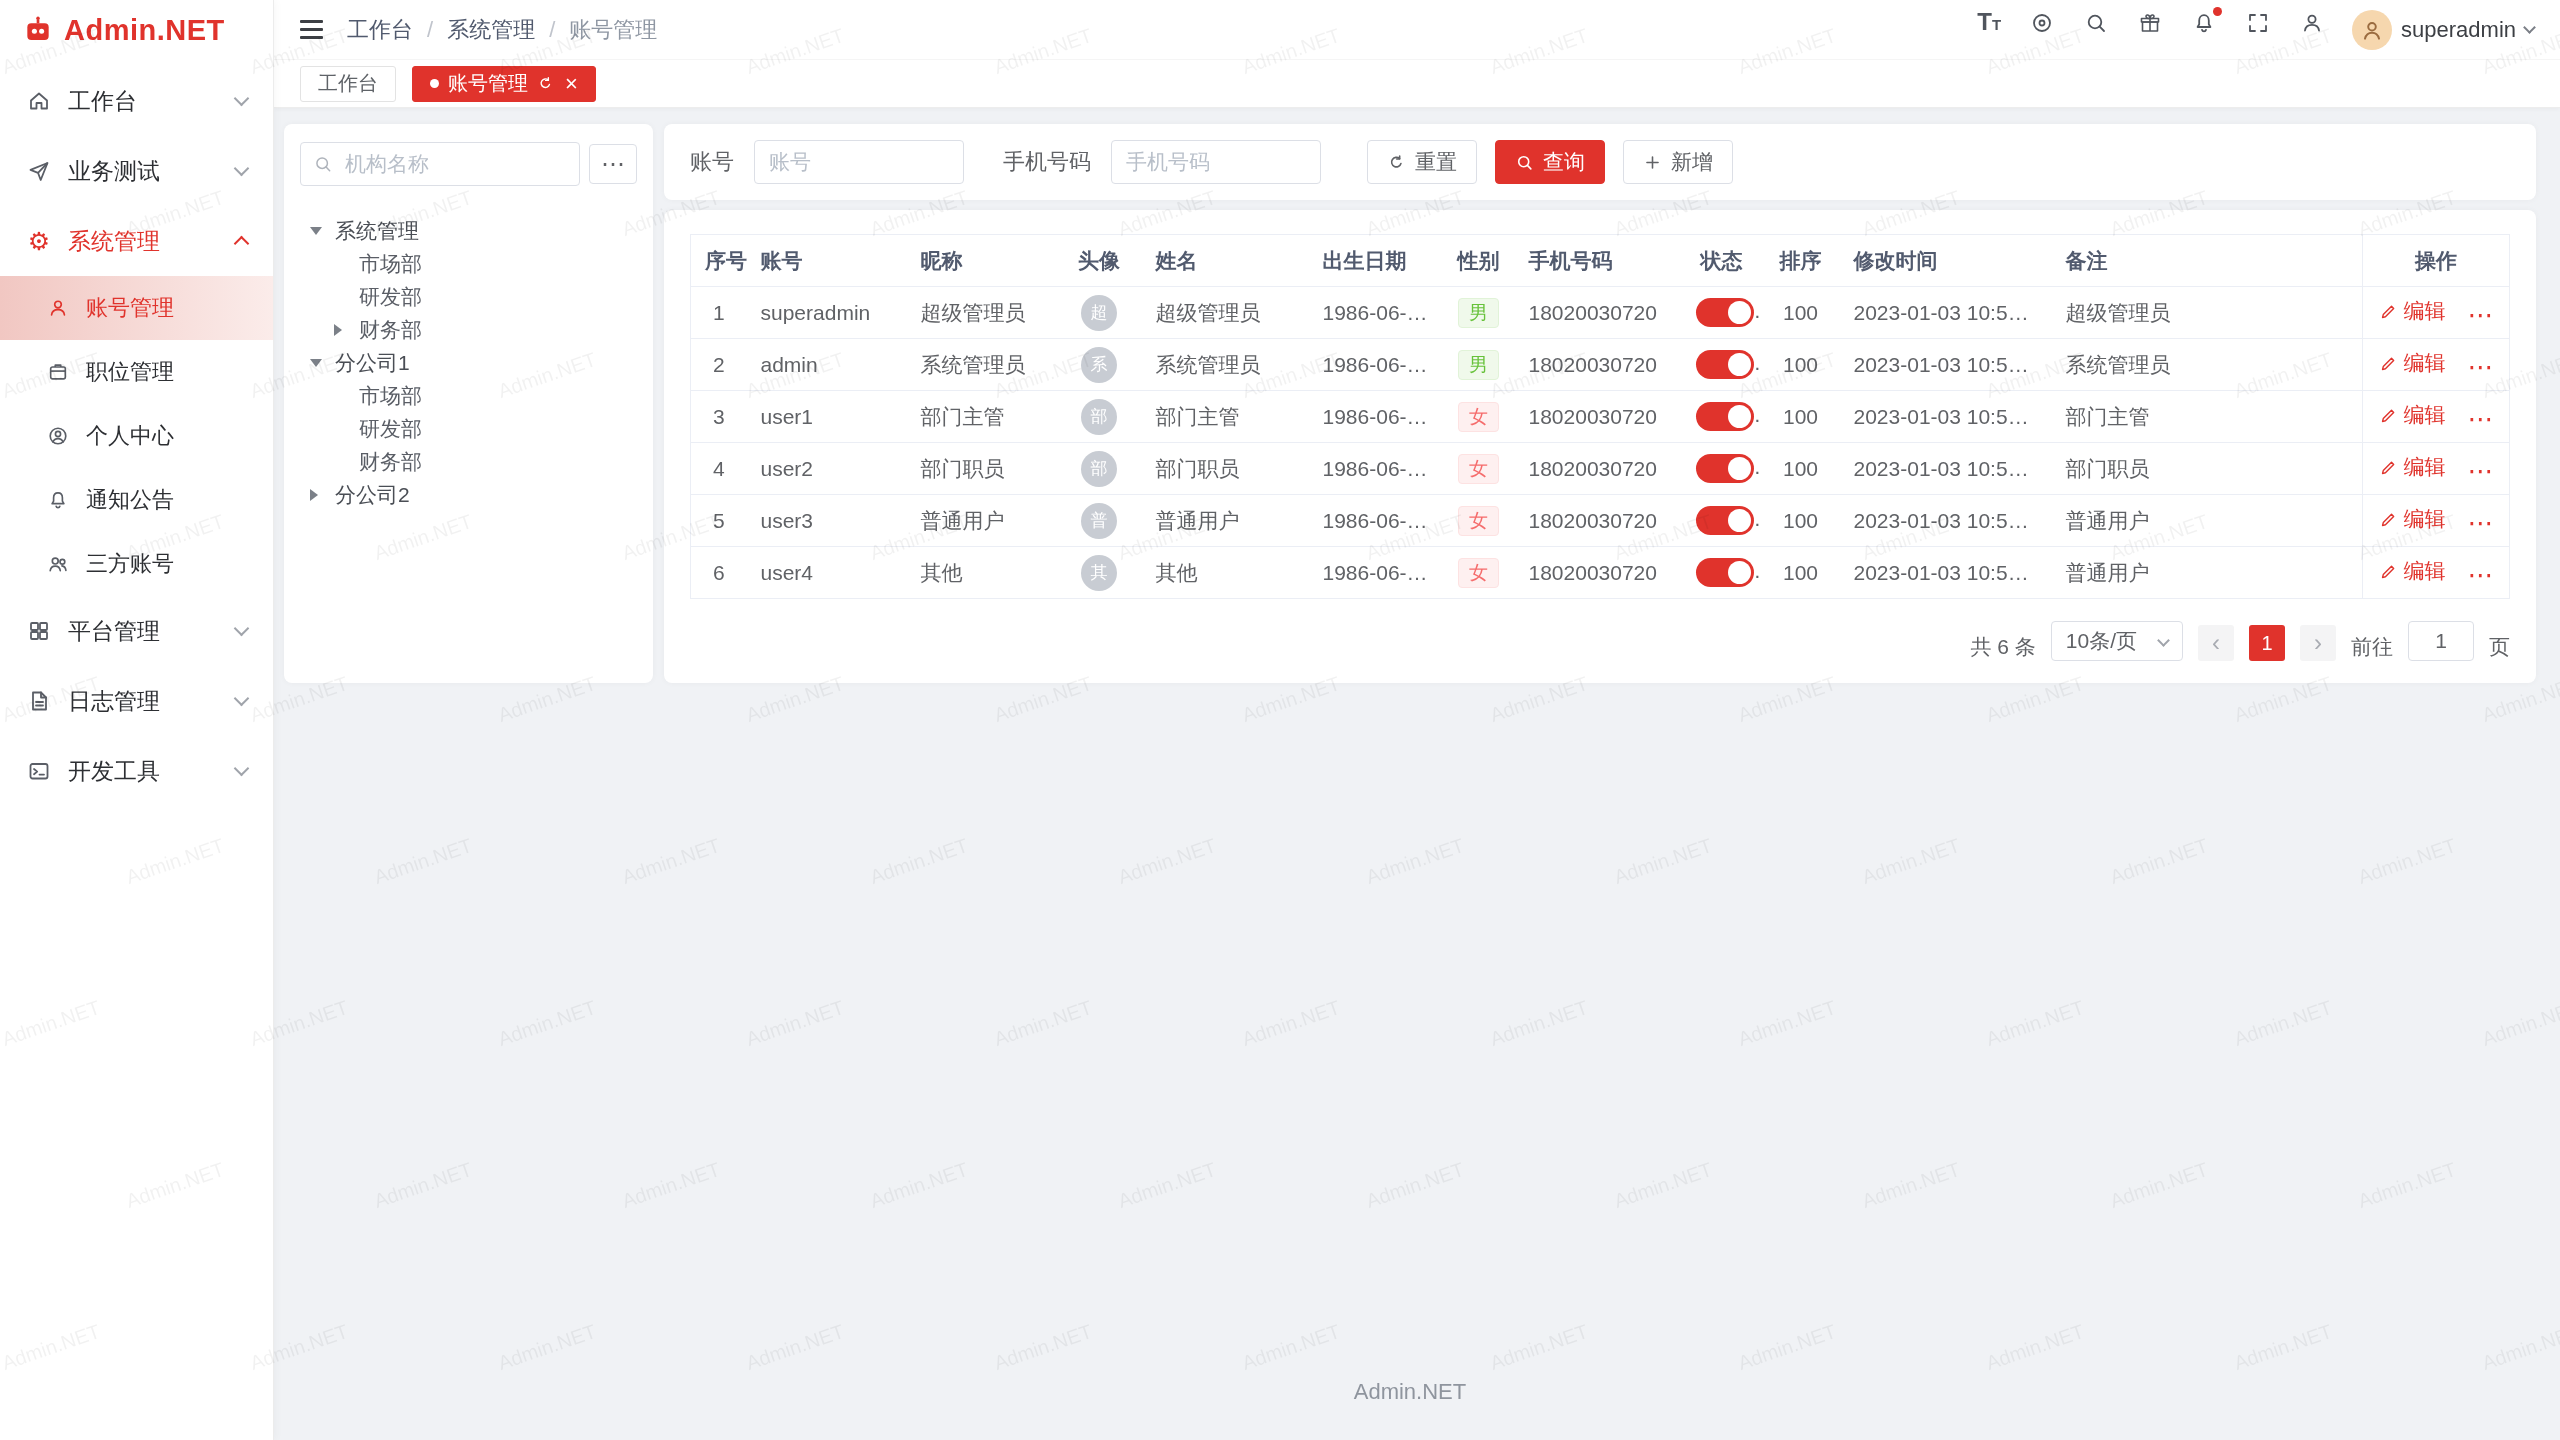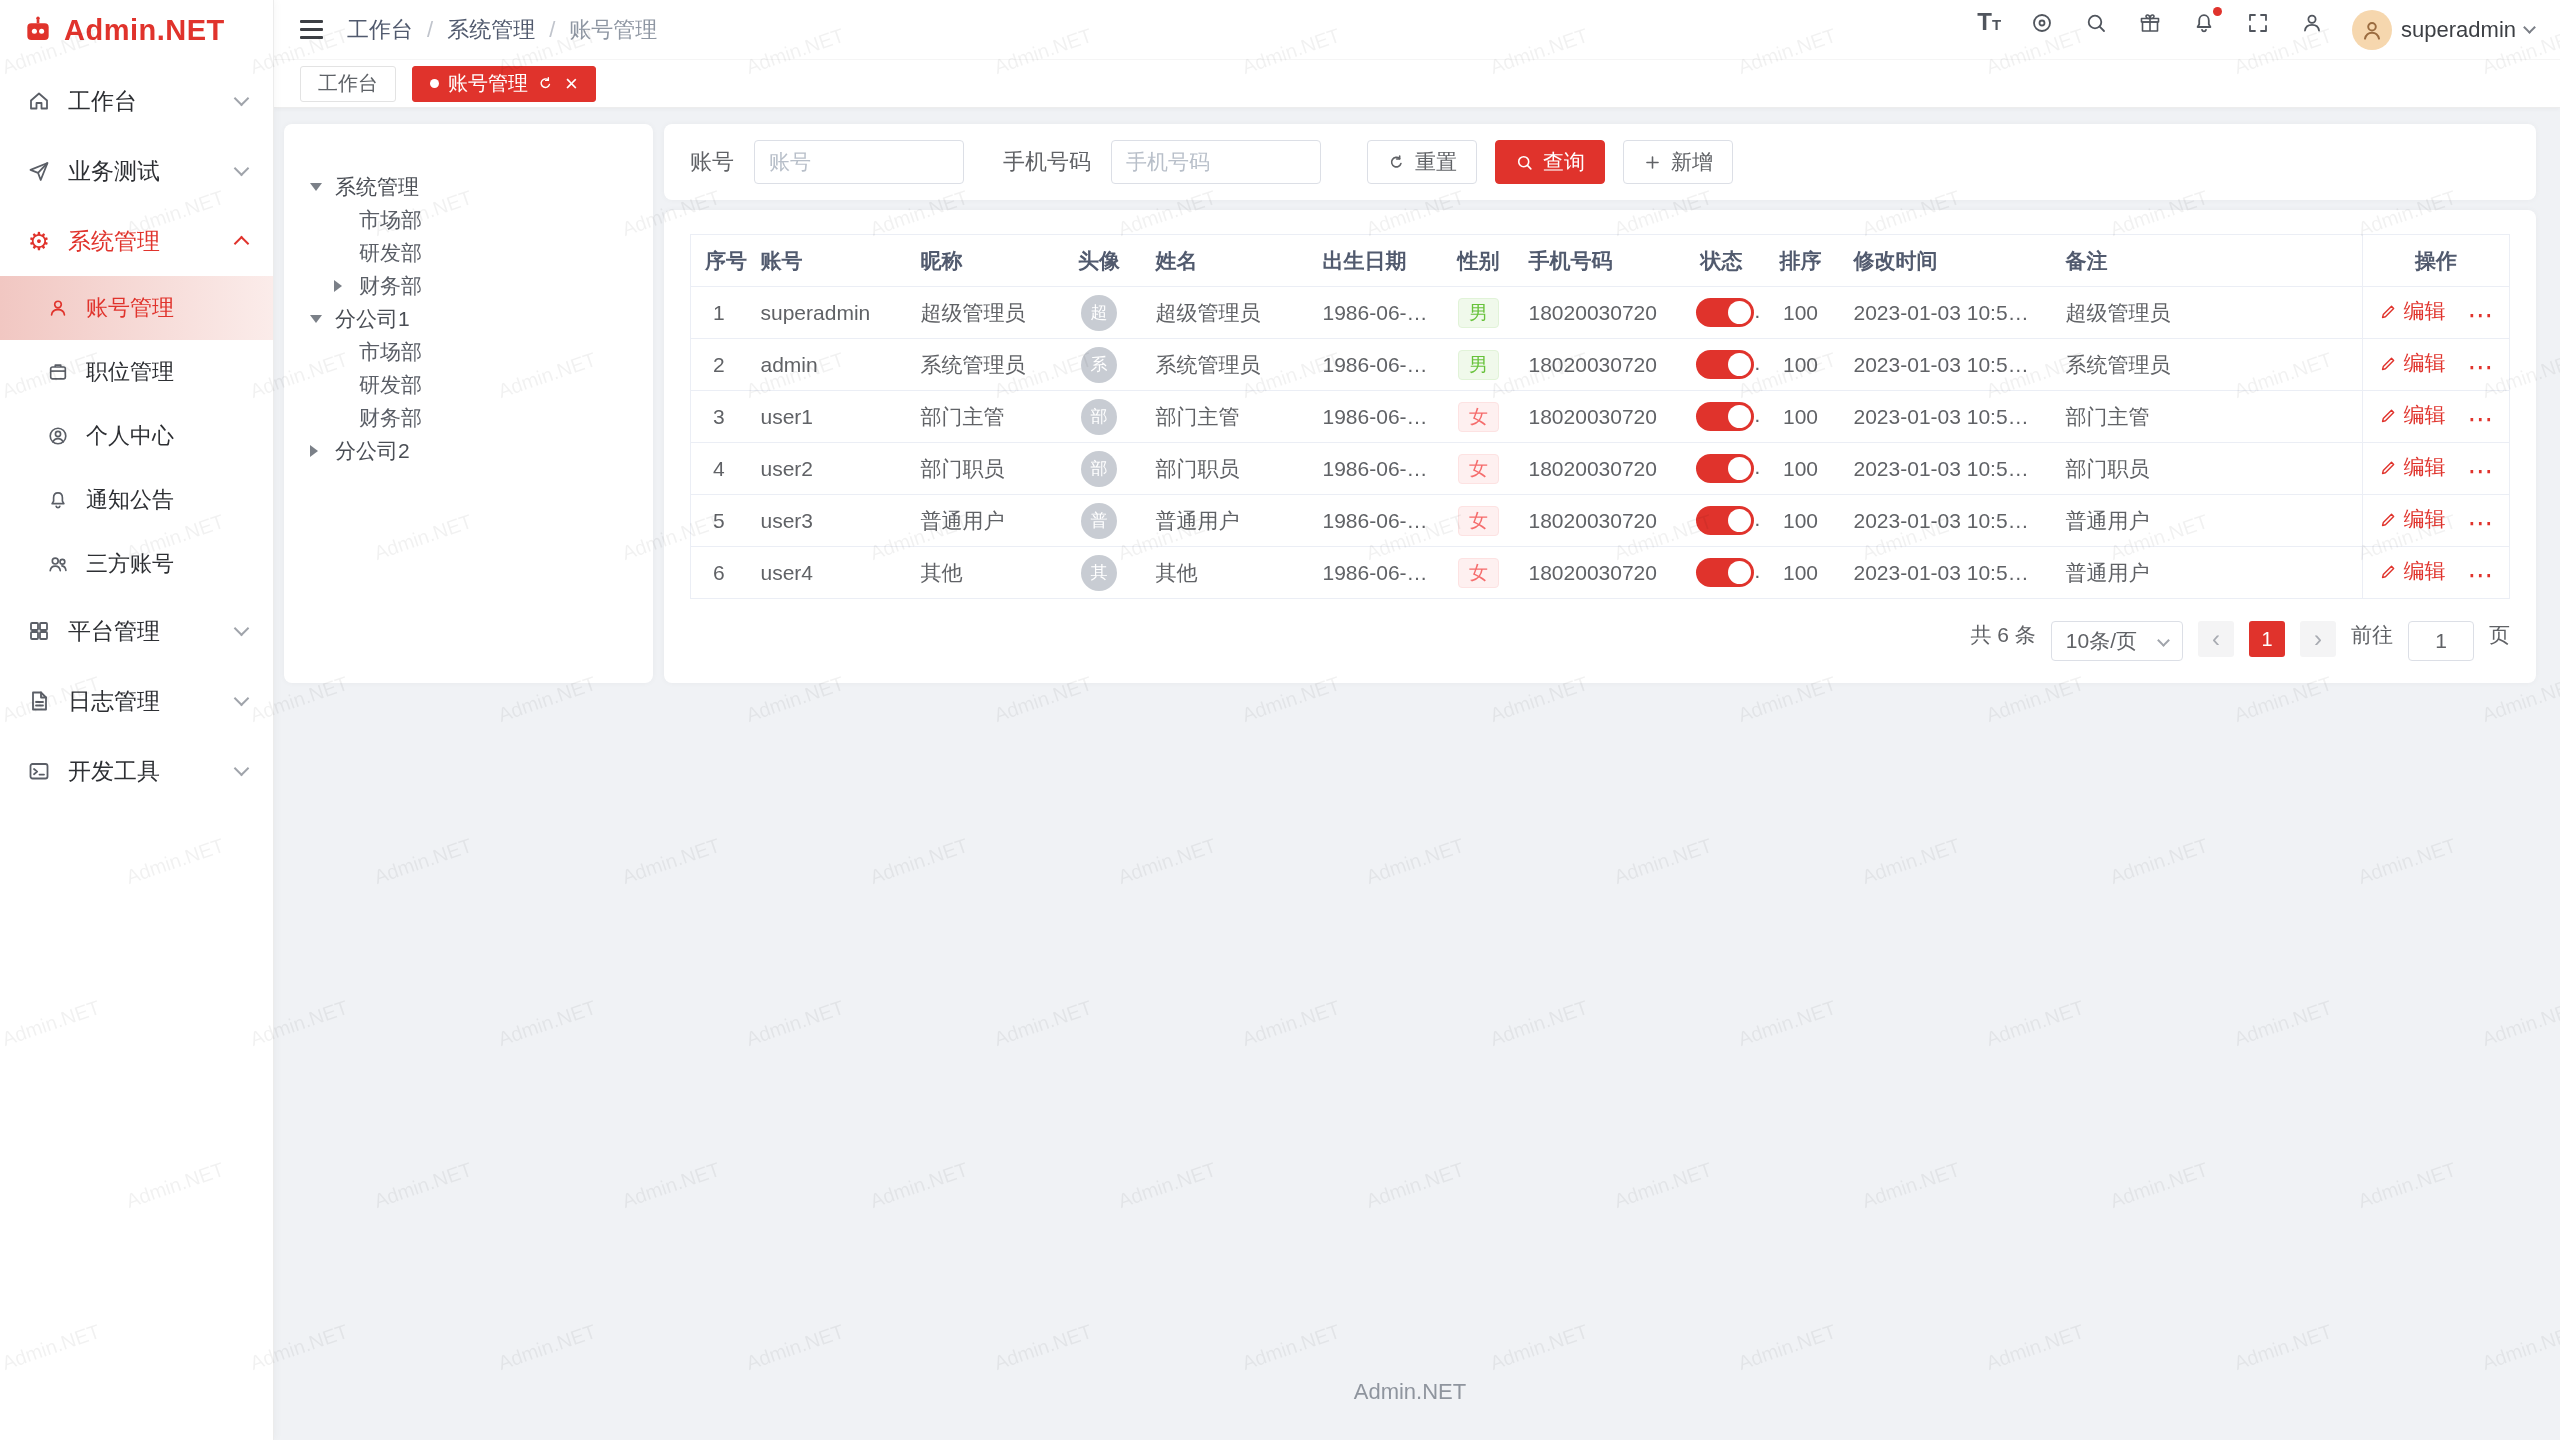--- a/index.html
+++ b/index.html
@@ -101,21 +101,21 @@
   .tag{display:inline-block;height:30px;line-height:28px;padding:0 10px;border-radius:4px;font-size:19px;vertical-align:middle}
   .tag.male{background:#f0f9eb;border:1px solid #e1f3d8;color:#67c23a}
   .tag.female{background:#fef0f0;border:1px solid #fde2e2;color:#f56c6c}
   .switch{width:58px;height:29px;border-radius:15px;background:#e0332c;position:relative;display:inline-block;vertical-align:middle;cursor:pointer}
   .switch .knob{position:absolute;right:3px;top:3px;width:23px;height:23px;background:#fff;border-radius:50%}
   .edit-link{color:#e0332c;display:inline-flex;align-items:center;gap:6px;cursor:pointer}
   .edit-link svg{width:19px;height:19px}
   .more-btn{color:#e0332c;margin-left:16px;font-size:26px;line-height:1;cursor:pointer;vertical-align:middle}
 
   
-  .pagination{display:flex;align-items:flex-start;justify-content:flex-end;gap:15px;margin-top:22px;font-size:21px;color:#606266}
+  .pagination{display:flex;align-items:flex-end;justify-content:flex-end;gap:15px;margin-top:22px;font-size:21px;color:#606266}
   .psize{height:40px;border:1px solid #dcdfe6;border-radius:4px;display:inline-flex;align-items:center;gap:22px;padding:0 14px;color:#606266;cursor:pointer}
   .psize .sm-chevron{margin-top:-2px;border-color:#a0a4ab}
   .pbtn{width:36px;height:36px;border-radius:3px;background:#f4f4f5;display:inline-flex;align-items:center;justify-content:center;color:#a8abb2;font-size:24px;cursor:pointer}
   .pbtn.activepage{background:#e0332c;color:#fff;font-size:20px}
   .goto-input{width:66px;height:40px;border:1px solid #dcdfe6;border-radius:4px;text-align:center;font-size:21px;color:#606266;outline:none}
 
   
   .page-footer{margin-top:auto;text-align:center;padding:36px 0 26px}
   .page-footer .ft1{font-size:22px;color:#8f959e;margin-bottom:9px}
   .page-footer .ft2{font-size:20px;color:#a2a7b0}
@@ -349,20 +349,32 @@
             </svg>
         </span>
         <span class="tclose">×</span>
       </span>
     </div>
 
     <div class="content">
       <div class="content-row">
 
         <div class="card tree-card">
+          <div class="tree-search">
+            <span class="search-box">
+              <span class="sicon">
+                <svg viewBox="0 0 24 24" fill="none" stroke="currentColor" stroke-width="1.8" stroke-linecap="round">
+                    <circle cx="11" cy="11" r="6.3"></circle>
+                    <path d="M15.7 15.7 L20 20"></path>
+                  </svg>
+              </span>
+              <input placeholder="机构名称" style="">
+            </span>
+            <span class="more-box">⋯</span>
+          </div>
           <div class="tree">
             <div class="tree-row lvl1">
               <span class="caret-slot">
                   <span class="tcaret-down"></span>
                 </span>
               <span>系统管理</span>
             </div>
             <div class="tree-row lvl2">
               <span class="caret-slot"></span>
               <span>市场部</span>

